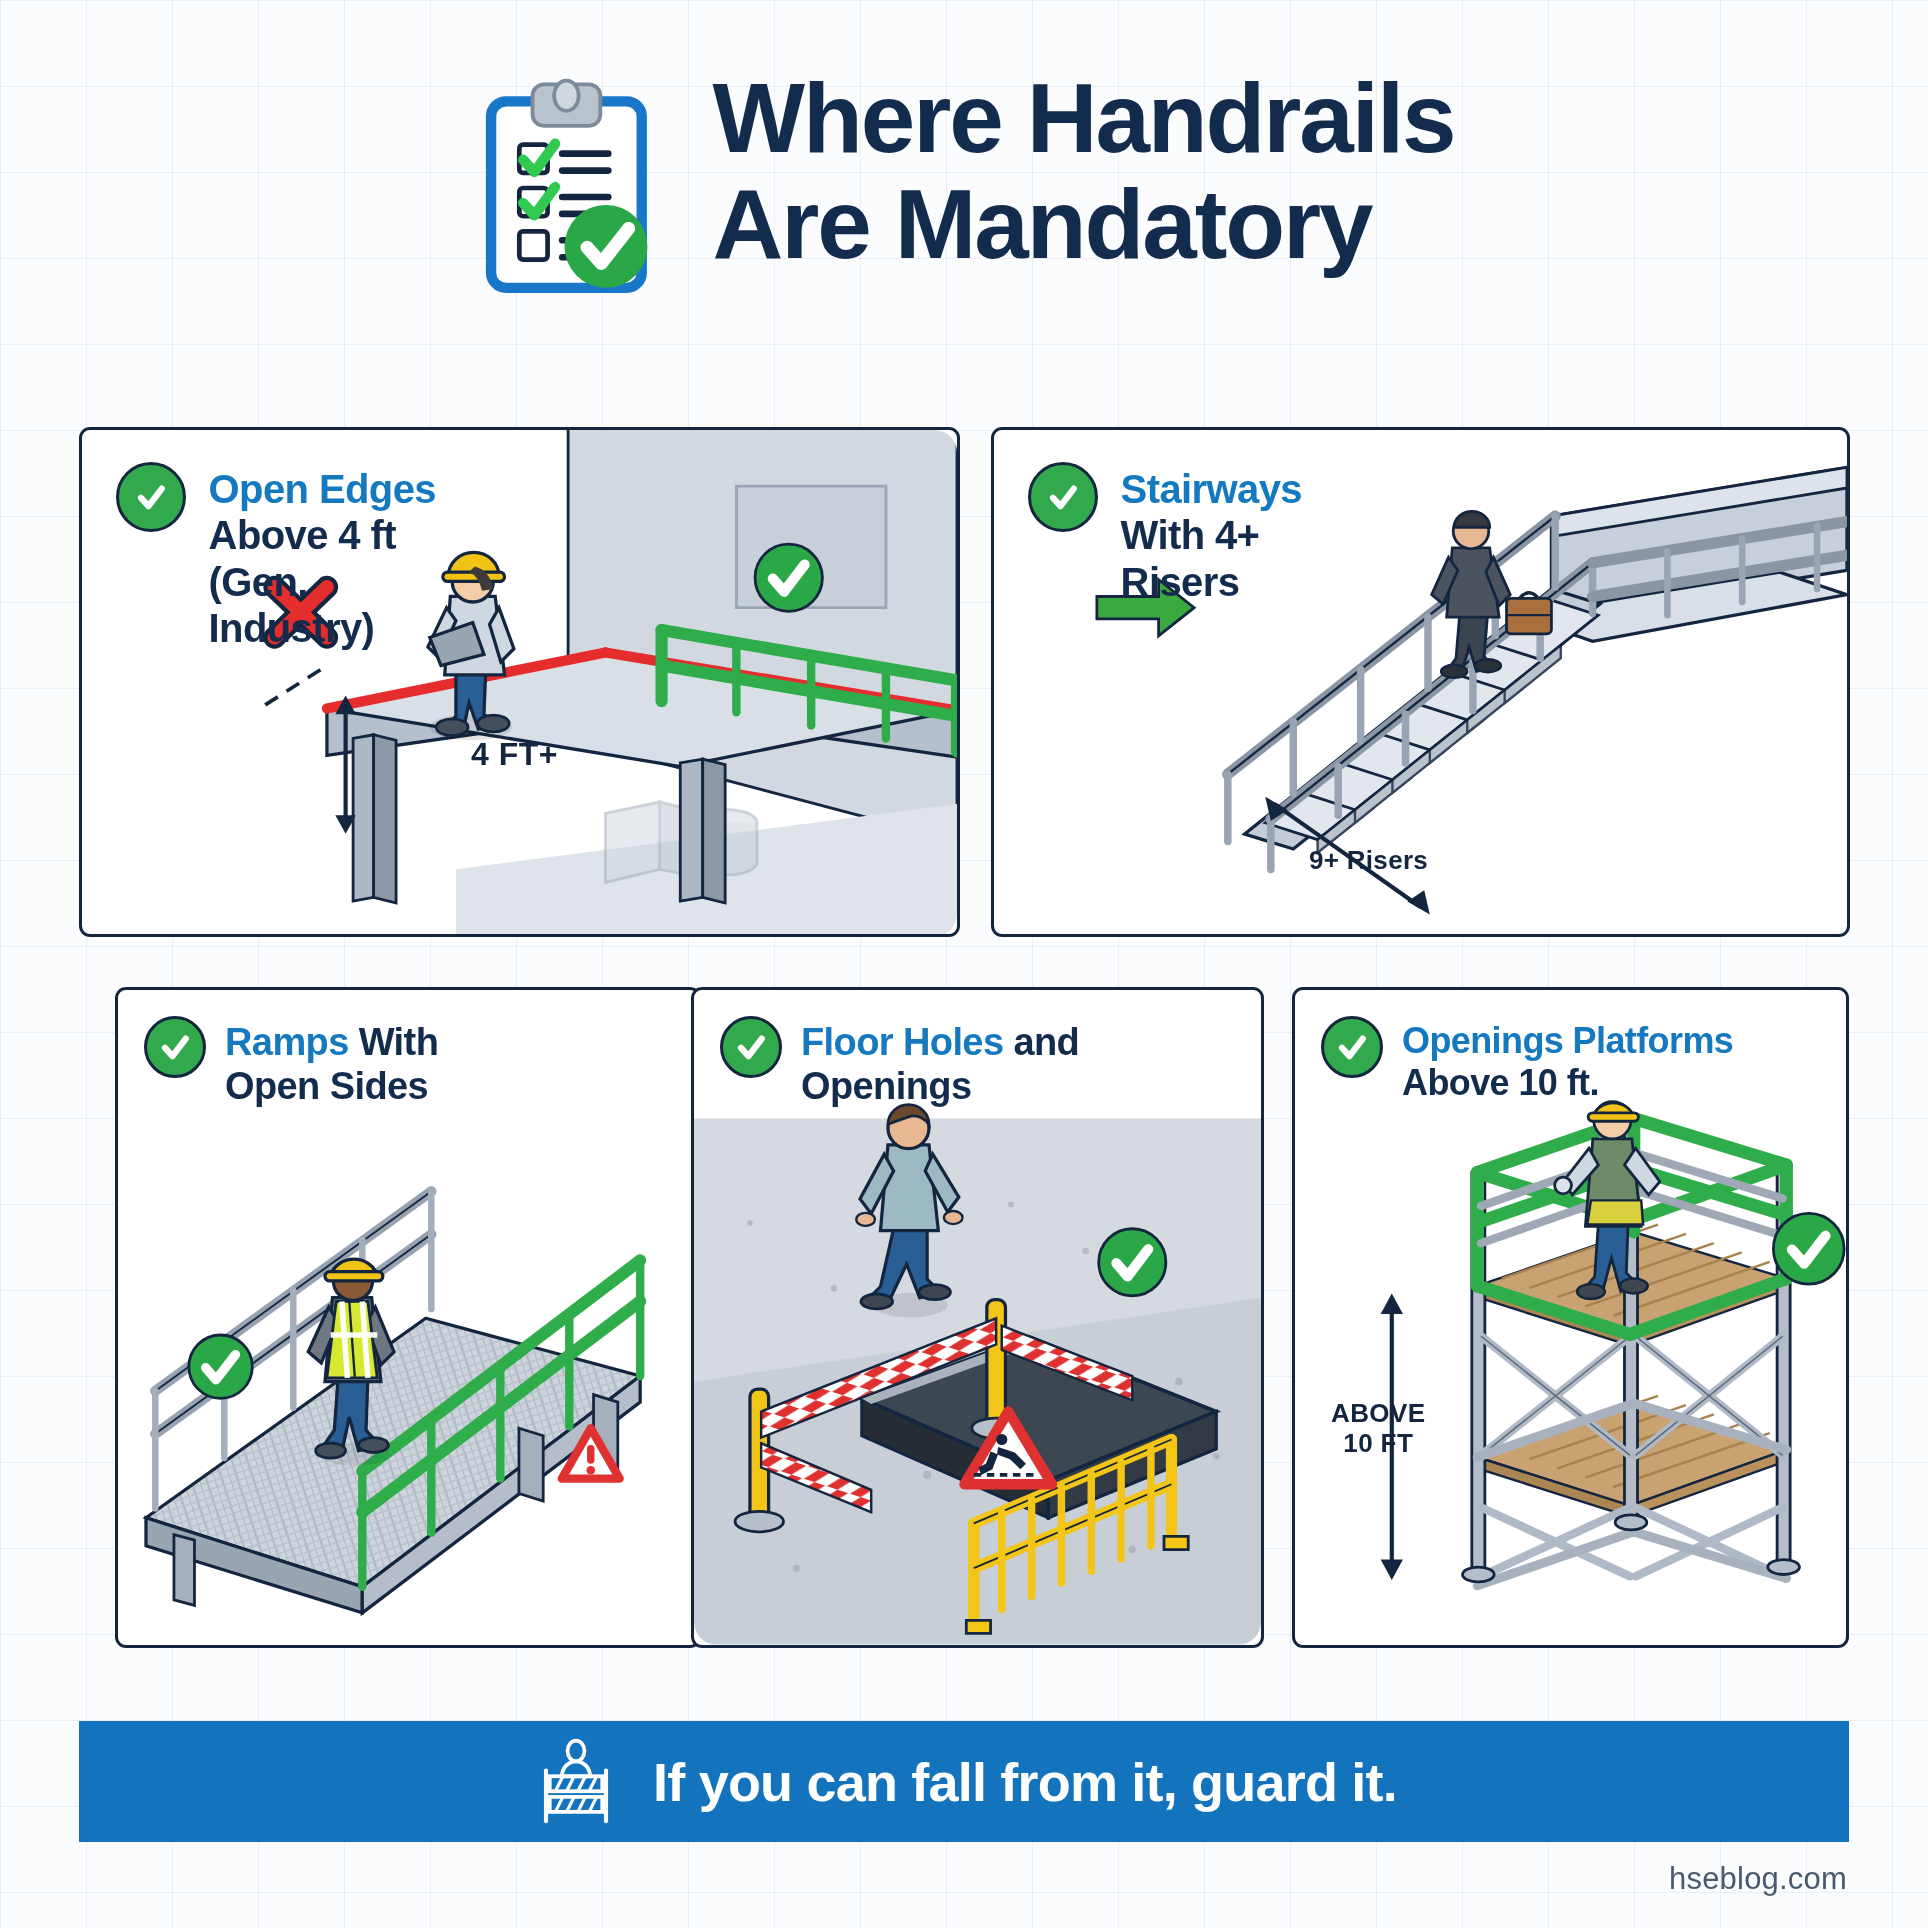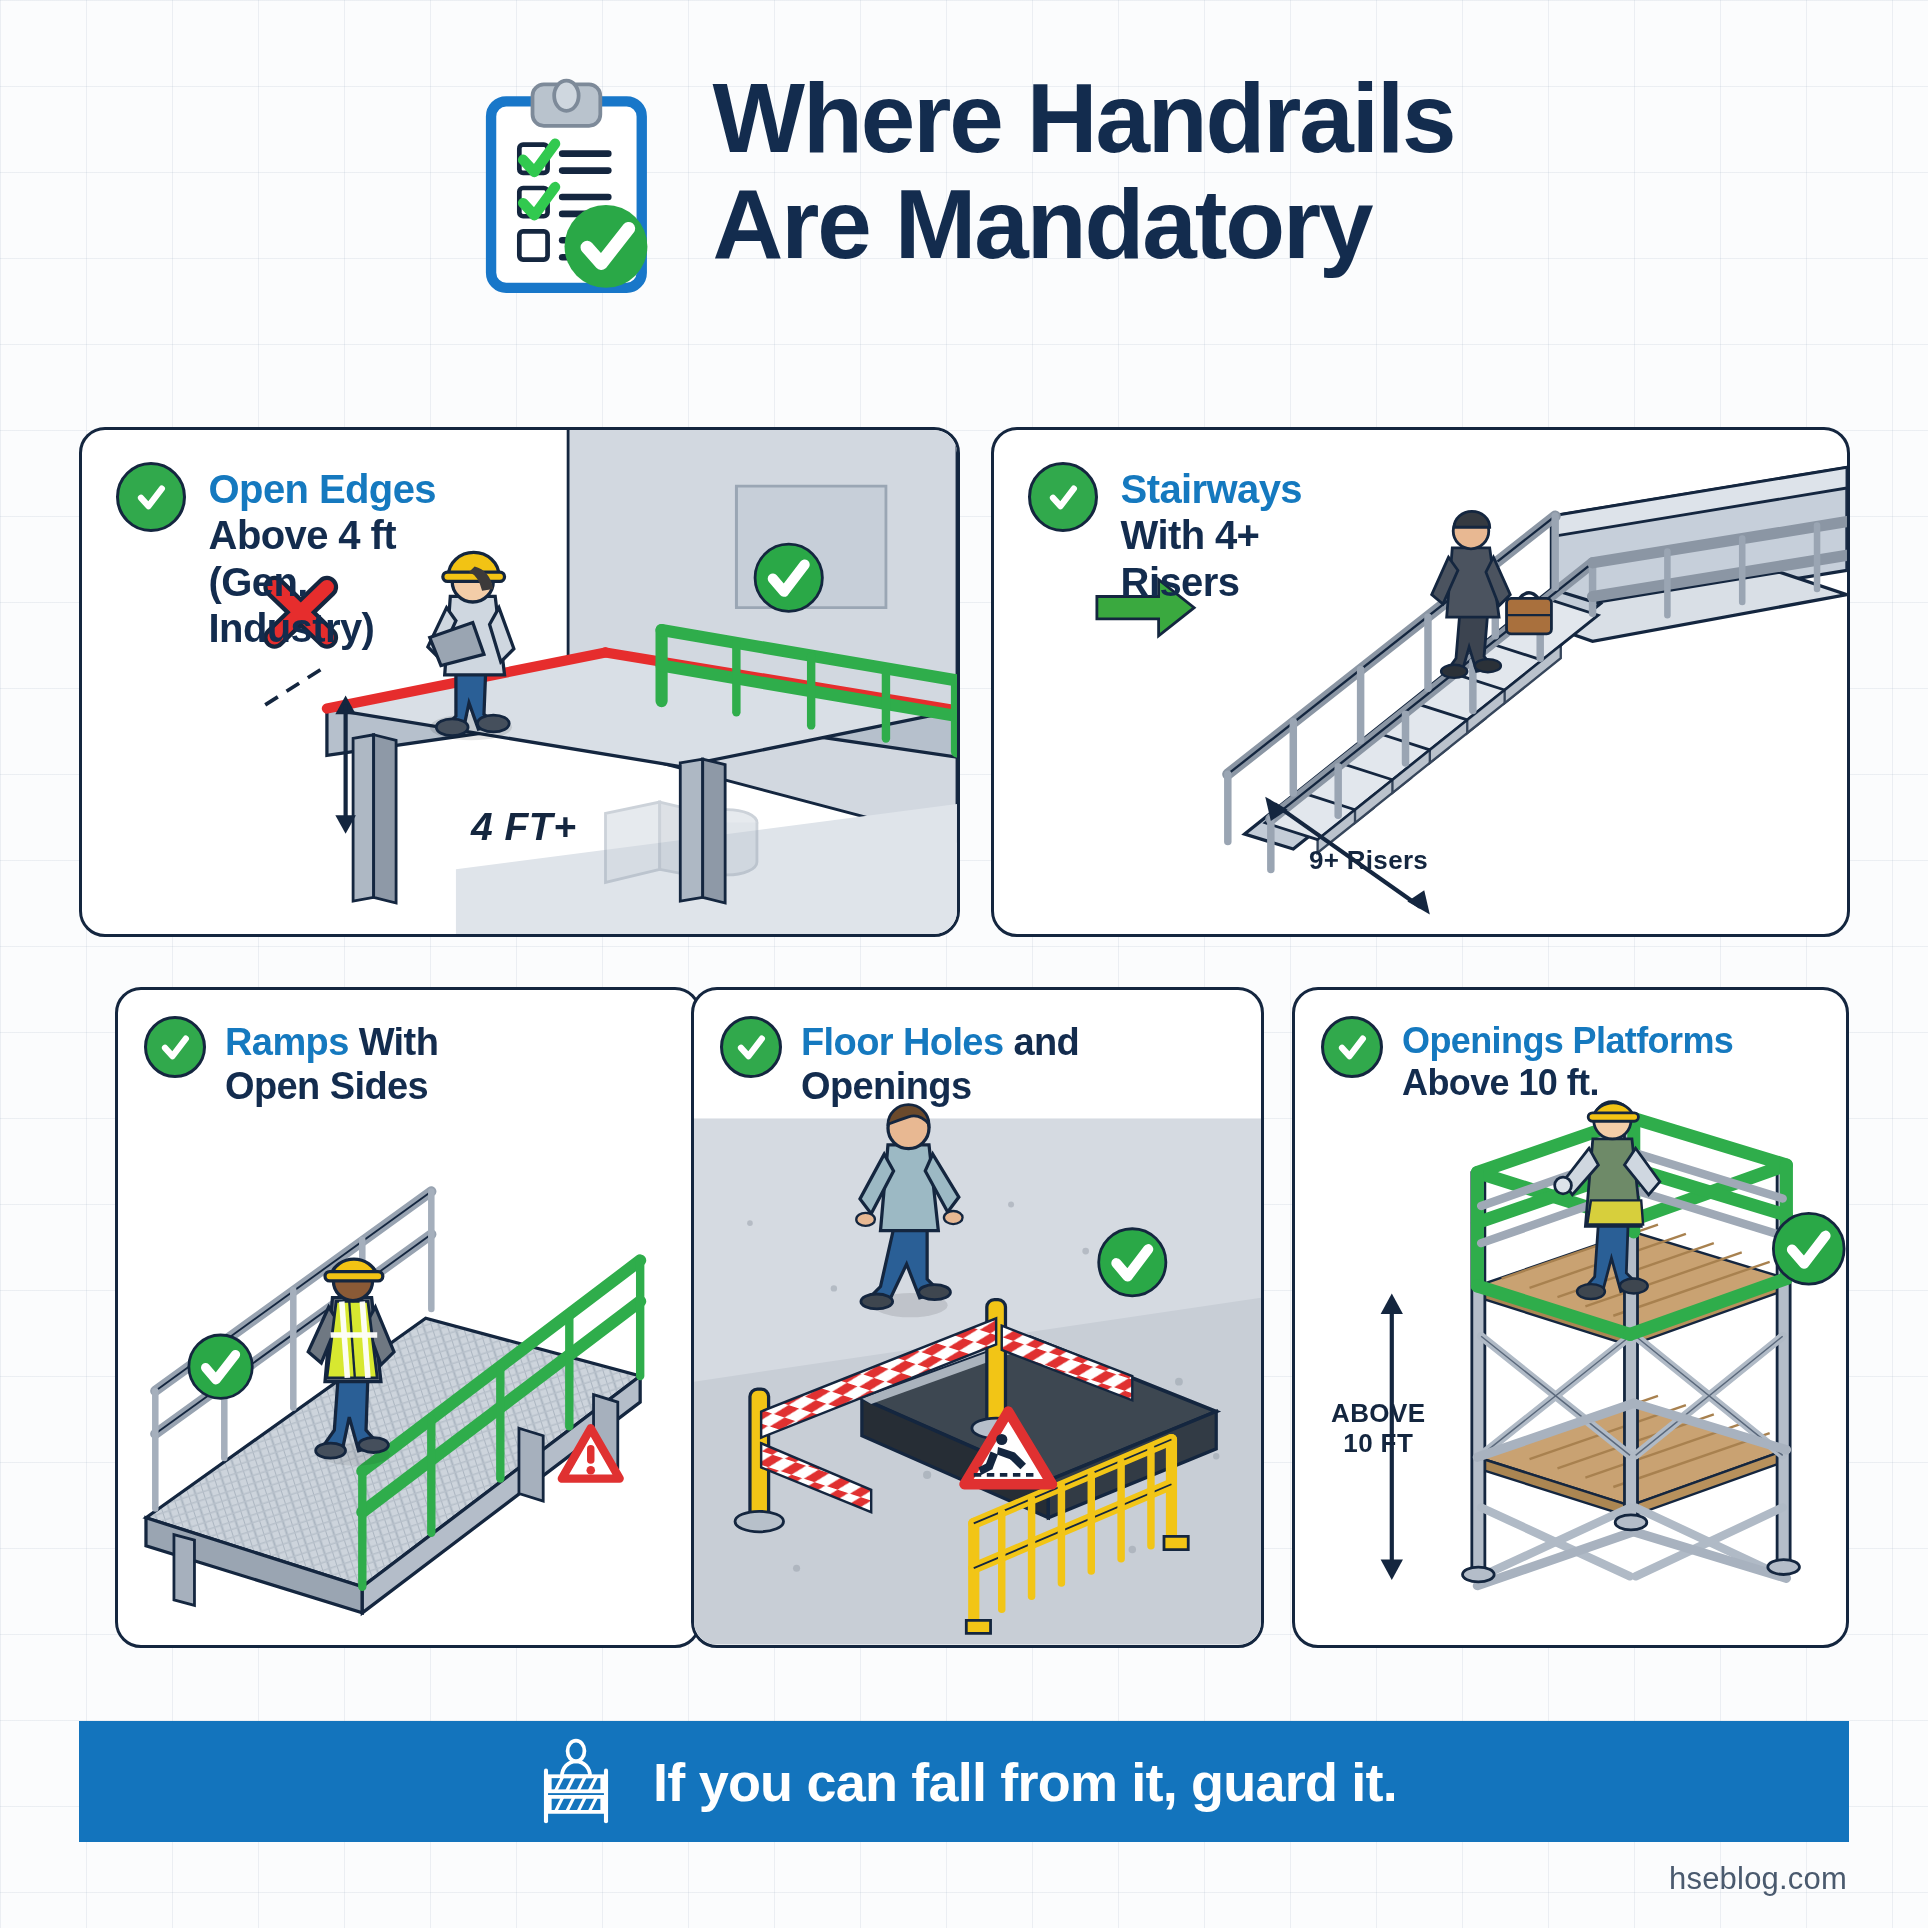--- a/index.html
+++ b/index.html
@@ -45,21 +45,21 @@
     letter-spacing: -2.1px;
     text-align: left;
   }
   .title-line { display: block; white-space: nowrap; }
 
   
   .card {
     position: absolute;
     background: #ffffff;
     border: 3.3px solid #14263f;
-    border-radius: 26px;
+    border-radius: 11px;
     overflow: hidden;
   }
   .card-head {
     position: absolute;
     left: 34px; top: 32px;
     display: flex;
     align-items: flex-start;
     gap: 22.6px;
     z-index: 6;
   }
@@ -112,21 +112,21 @@
 
   
   .dim-label {
     position: absolute;
     font-weight: 800;
     color: #14263f;
     z-index: 7;
     white-space: pre-line;
     line-height: 1.15;
   }
-  #dim-4ft   { left: 471px; top: 805px; font-size: 39px; letter-spacing: 0.5px; font-style: italic; }
+  #dim-4ft   { left: 471px; top: 736px; font-size: 32px; letter-spacing: 0.5px; }
   #dim-risers{ left: 1309px; top: 846px; font-size: 26px; letter-spacing: 0.3px; }
   #dim-above10 { left: 1331px; top: 1399px; font-size: 26px; text-align: center; letter-spacing: 0.4px; }
 
   
   .footer-banner {
     position: absolute;
     left: 79px; top: 1721px;
     width: 1770px; height: 121px;
     background: #1374bd;
     border-radius: 0;

